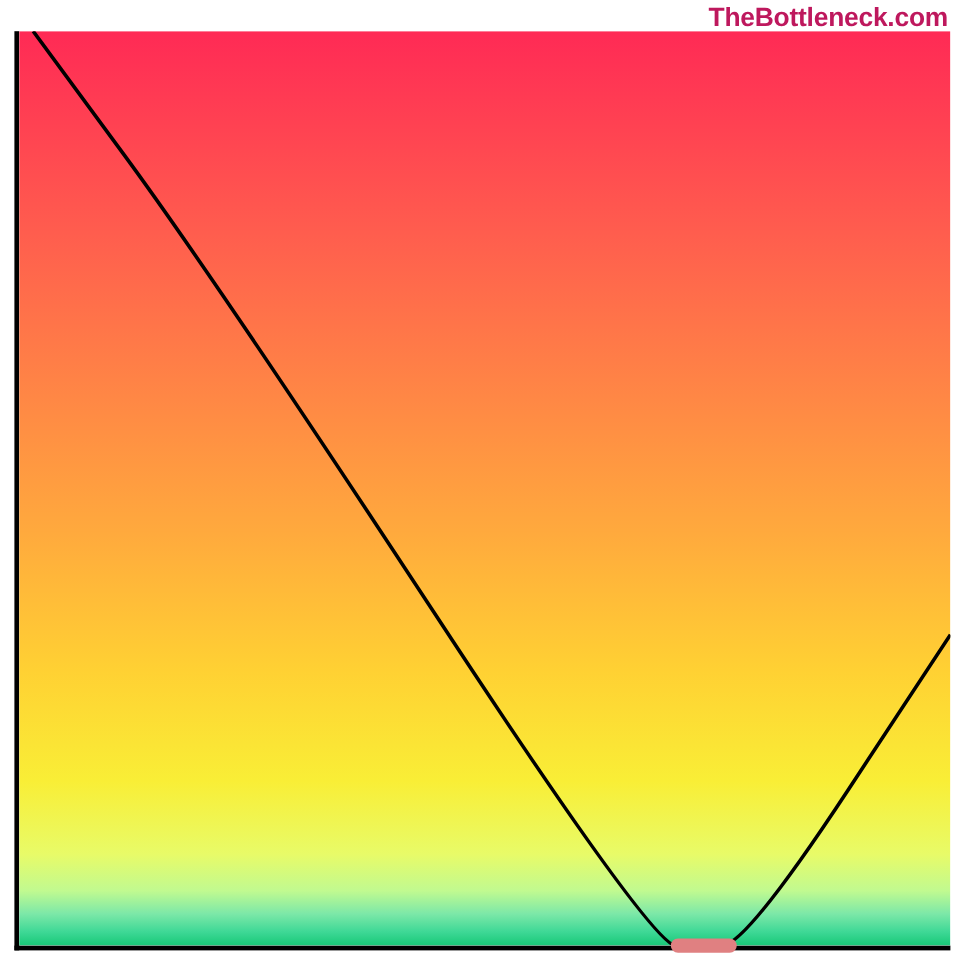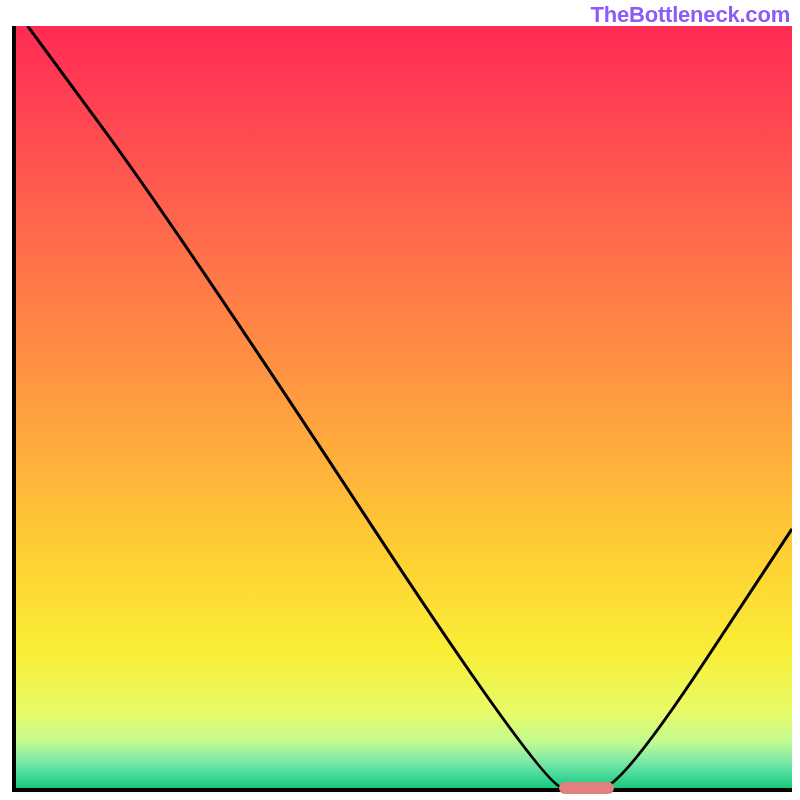--- a/index.html
+++ b/index.html
@@ -14,21 +14,21 @@
     position: relative;
     width: 800px;
     height: 800px;
   }
   .attribution {
     position: absolute;
     top: 2px;
     right: 10px;
     font-size: 22px;
     font-weight: bold;
-    color: #8b5cf6;
+    color: #be185d;
     letter-spacing: -0.2px;
   }
   .plot-frame {
     position: absolute;
     left: 12px;
     top: 26px;
     width: 776px;
     height: 762px;
     border-left: 4px solid #000;
     border-bottom: 4px solid #000;

